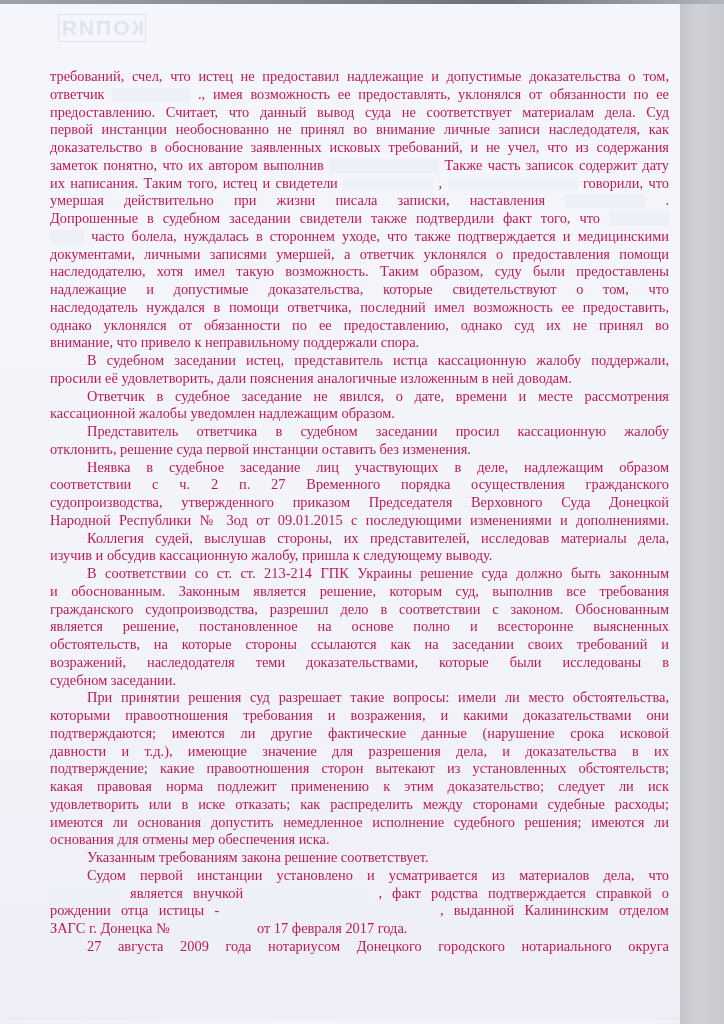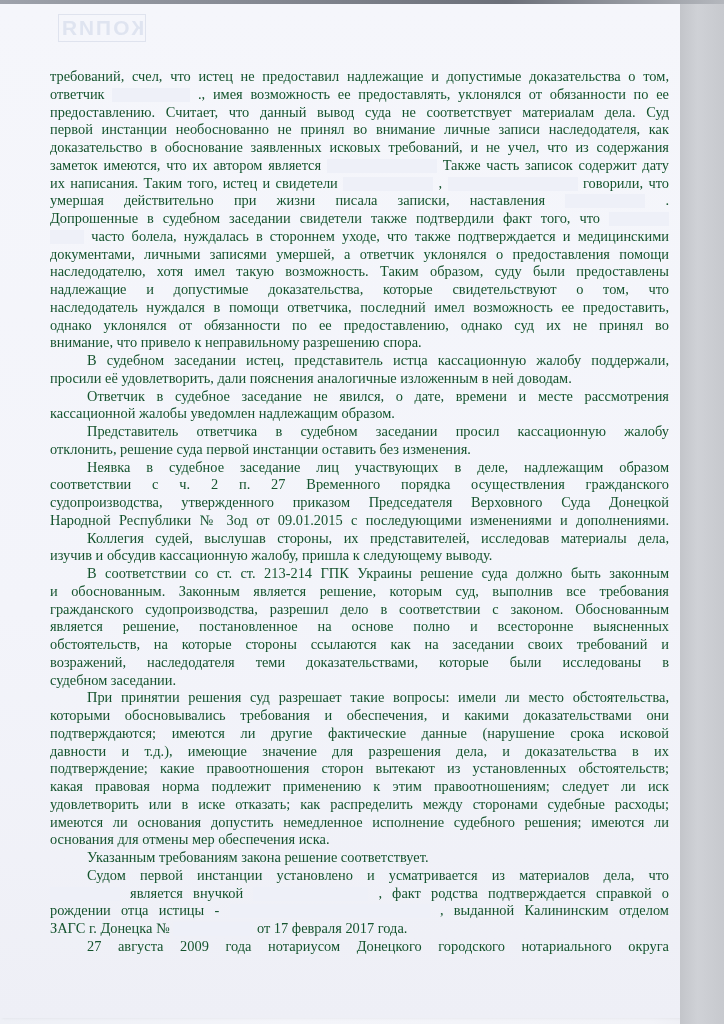--- a/index.html
+++ b/index.html
@@ -27,21 +27,21 @@
   }
   .stamp {
     position:absolute; left:58px; top:14px; width:86px; height:26px;
     border:1px solid #dfe3ee; color:#dfe4f0;
     font-family:"Liberation Sans", sans-serif; font-weight:bold;
     font-size:21px; letter-spacing:2px; text-align:center; line-height:26px;
     transform:scaleX(-1);
   }
   .text {
     position:absolute; left:50px; top:68px; width:619px;
-    font-size:14.4px; line-height:17.75px; color:#14532d;
+    font-size:14.4px; line-height:17.75px; color:#be185d;
   }
   .line {
     display:block; height:17.75px; white-space:nowrap;
     text-align:justify; text-align-last:justify;
   }
   .line.last { text-align-last:left; }
   .line.indent { padding-left:37px; }
   .redact {
     display:inline-block; background:#eef0f8; color:transparent;
     height:14px; vertical-align:-2px;
@@ -55,56 +55,56 @@
 <div class="side-strip"></div>
 <div class="top-edge"></div>
 <div class="stamp">КОПИЯ</div>
 
 <div class="text" id="text">
     <span class="line"><span>требований, счел, что истец не предоставил надлежащие и допустимые доказательства о том,</span> </span>
     <span class="line"><span>ответчик</span> <span class="redact" style="width: 78px;">&nbsp;</span> <span>., имея возможность ее предоставлять, уклонялся от обязанности по ее</span> </span>
     <span class="line"><span>предоставлению. Считает, что данный вывод суда не соответствует материалам дела. Суд</span> </span>
     <span class="line"><span>первой инстанции необоснованно не принял во внимание личные записи наследодателя, как</span> </span>
     <span class="line"><span>доказательство в обоснование заявленных исковых требований, и не учел, что из содержания</span> </span>
-    <span class="line"><span>заметок имеются, что их автором является</span> <span class="redact" style="width: 110px;">&nbsp;</span> <span>Также часть записок содержит дату</span> </span>
+    <span class="line"><span>заметок понятно, что их автором выполнив</span> <span class="redact" style="width: 110px;">&nbsp;</span> <span>Также часть записок содержит дату</span> </span>
     <span class="line"><span>их написания. Таким того, истец и свидетели</span> <span class="redact" style="width: 90px;">&nbsp;</span> <span>,</span> <span class="redact" style="width: 130px;">&nbsp;</span> <span>говорили, что</span> </span>
     <span class="line"><span>умершая действительно при жизни писала записки, наставления</span> <span class="redact" style="width: 80px;">&nbsp;</span> <span>.</span> </span>
     <span class="line"><span>Допрошенные в судебном заседании свидетели также подтвердили факт того, что</span> <span class="redact" style="width: 60px;">&nbsp;</span> </span>
     <span class="line"><span class="redact" style="width: 34px;">&nbsp;</span> <span>часто болела, нуждалась в стороннем уходе, что также подтверждается и медицинскими</span> </span>
     <span class="line"><span>документами, личными записями умершей, а ответчик уклонялся о предоставления помощи</span> </span>
     <span class="line"><span>наследодателю, хотя имел такую возможность. Таким образом, суду были предоставлены</span> </span>
     <span class="line"><span>надлежащие и допустимые доказательства, которые свидетельствуют о том, что</span> </span>
     <span class="line"><span>наследодатель нуждался в помощи ответчика, последний имел возможность ее предоставить,</span> </span>
     <span class="line"><span>однако уклонялся от обязанности по ее предоставлению, однако суд их не принял во</span> </span>
-    <span class="line last"><span>внимание, что привело к неправильному разрешению спора.</span> </span>
+    <span class="line last"><span>внимание, что привело к неправильному поддержали спора.</span> </span>
     <span class="line indent"><span>В судебном заседании истец, представитель истца кассационную жалобу поддержали,</span> </span>
     <span class="line last"><span>просили её удовлетворить, дали пояснения аналогичные изложенным в ней доводам.</span> </span>
     <span class="line indent"><span>Ответчик в судебное заседание не явился, о дате, времени и месте рассмотрения</span> </span>
     <span class="line last"><span>кассационной жалобы уведомлен надлежащим образом.</span> </span>
     <span class="line indent"><span>Представитель ответчика в судебном заседании просил кассационную жалобу</span> </span>
     <span class="line last"><span>отклонить, решение суда первой инстанции оставить без изменения.</span> </span>
     <span class="line indent"><span>Неявка в судебное заседание лиц участвующих в деле, надлежащим образом</span> </span>
     <span class="line"><span>соответствии с ч. 2 п. 27 Временного порядка осуществления гражданского</span> </span>
     <span class="line"><span>судопроизводства, утвержденного приказом Председателя Верховного Суда Донецкой</span> </span>
     <span class="line"><span>Народной Республики № 3од от 09.01.2015 с последующими изменениями и дополнениями.</span> </span>
     <span class="line indent"><span>Коллегия судей, выслушав стороны, их представителей, исследовав материалы дела,</span> </span>
     <span class="line last"><span>изучив и обсудив кассационную жалобу, пришла к следующему выводу.</span> </span>
     <span class="line indent"><span>В соответствии со ст. ст. 213-214 ГПК Украины решение суда должно быть законным</span> </span>
     <span class="line"><span>и обоснованным. Законным является решение, которым суд, выполнив все требования</span> </span>
     <span class="line"><span>гражданского судопроизводства, разрешил дело в соответствии с законом. Обоснованным</span> </span>
     <span class="line"><span>является решение, постановленное на основе полно и всесторонне выясненных</span> </span>
     <span class="line"><span>обстоятельств, на которые стороны ссылаются как на заседании своих требований и</span> </span>
     <span class="line"><span>возражений, наследодателя теми доказательствами, которые были исследованы в</span> </span>
     <span class="line last"><span>судебном заседании.</span> </span>
     <span class="line indent"><span>При принятии решения суд разрешает такие вопросы: имели ли место обстоятельства,</span> </span>
-    <span class="line"><span>которыми обосновывались требования и обеспечения, и какими доказательствами они</span> </span>
+    <span class="line"><span>которыми правоотношения требования и возражения, и какими доказательствами они</span> </span>
     <span class="line"><span>подтверждаются; имеются ли другие фактические данные (нарушение срока исковой</span> </span>
     <span class="line"><span>давности и т.д.), имеющие значение для разрешения дела, и доказательства в их</span> </span>
     <span class="line"><span>подтверждение; какие правоотношения сторон вытекают из установленных обстоятельств;</span> </span>
-    <span class="line"><span>какая правовая норма подлежит применению к этим правоотношениям; следует ли иск</span> </span>
+    <span class="line"><span>какая правовая норма подлежит применению к этим доказательство; следует ли иск</span> </span>
     <span class="line"><span>удовлетворить или в иске отказать; как распределить между сторонами судебные расходы;</span> </span>
     <span class="line"><span>имеются ли основания допустить немедленное исполнение судебного решения; имеются ли</span> </span>
     <span class="line last"><span>основания для отмены мер обеспечения иска.</span> </span>
     <span class="line indent last"><span>Указанным требованиям закона решение соответствует.</span> </span>
     <span class="line indent"><span>Судом первой инстанции установлено и усматривается из материалов дела, что</span> </span>
     <span class="line"><span class="redact" style="width: 70px;">&nbsp;</span> <span>является внучкой</span> <span class="redact" style="width: 115px;">&nbsp;</span> <span>, факт родства подтверждается справкой о</span> </span>
     <span class="line"><span>рождении отца истицы -</span> <span class="redact" style="width: 200px;">&nbsp;</span> <span>, выданной Калининским отделом</span> </span>
     <span class="line last"><span>ЗАГС г. Донецка №</span> <span class="redact" style="width: 80px;">&nbsp;</span> <span>от 17 февраля 2017 года.</span> </span>
     <span class="line indent"><span>27 августа 2009 года нотариусом Донецкого городского нотариального округа</span> </span>
   </div>

